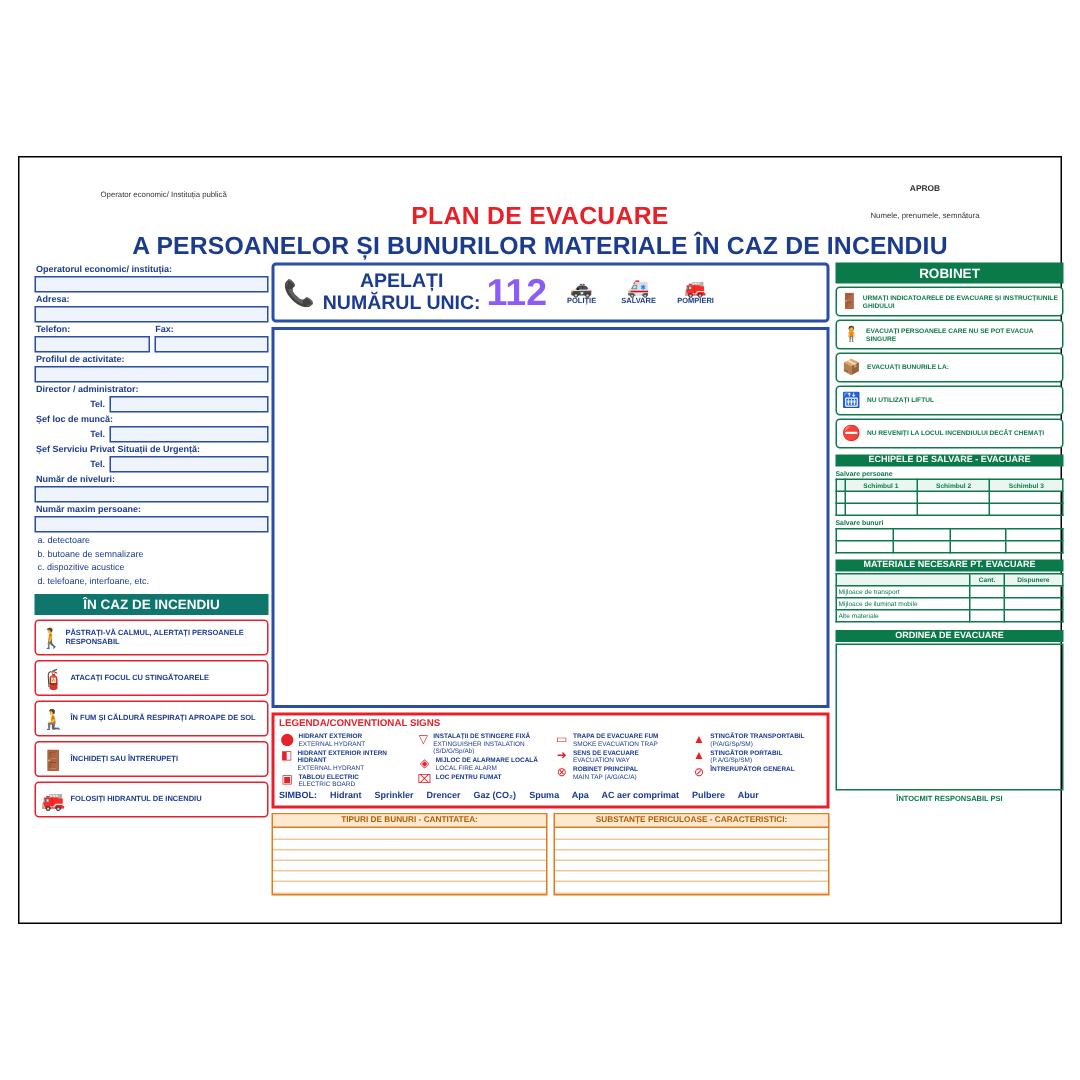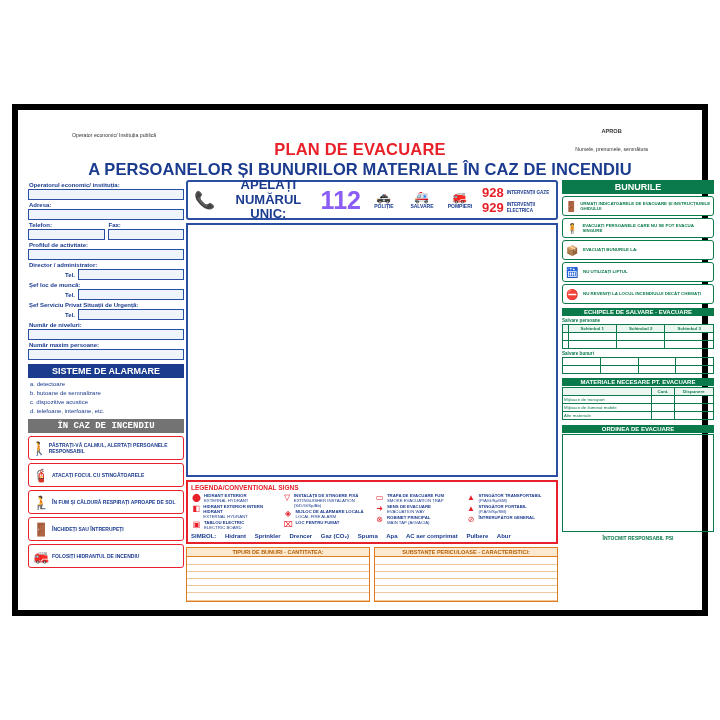--- a/index.html
+++ b/index.html
@@ -3,39 +3,39 @@
 <meta charset="utf-8">
 <style>
   html,body{margin:0;padding:0;}
   body{
     width:720px;height:720px;background:#ffffff;
     font-family:"Liberation Sans", sans-serif;
     overflow:hidden;
   }
   .sheet{
     position:absolute;left:12px;top:104px;width:696px;height:512px;
-    background:#ffffff;border:6px solid #000000;box-sizing:border-box;
+    background:#ffffff;border:1px solid #000000;box-sizing:border-box;
   }
   .inner{
     position:absolute;left:8px;top:8px;right:8px;bottom:8px;
     background:#fff;
   }
   
   .hdr-left{position:absolute;left:46px;top:14px;font-size:5.2px;color:#333;}
   .hdr-right{position:absolute;right:46px;top:10px;text-align:center;font-size:5.2px;color:#333;}
   .hdr-right .aprob{font-weight:bold;font-size:5.6px;display:block;margin-bottom:12px;}
   .title1{position:absolute;left:0;right:0;top:22px;text-align:center;color:#e8202a;
           font-size:16.5px;font-weight:bold;letter-spacing:.2px;}
   .title2{position:absolute;left:0;right:0;top:42px;text-align:center;color:#1b3b8f;
           font-size:16.5px;font-weight:bold;letter-spacing:.1px;}
 
   
   .bar{background:#1b3b8f;color:#fff;font-weight:bold;text-align:center;
        font-size:9px;padding:2px 0;}
-  .bar.red{background:#737373;font-family:Liberation Mono, monospace;}
+  .bar.red{background:#0f766e;}
   .bar.green{background:#0b7a4b;}
   .bar.sm{font-size:6px;padding:1px 0;}
 
   
   .col-left{position:absolute;left:2px;top:62px;width:156px;}
   .fieldrow{font-size:6px;color:#1b3b8f;margin-top:2px;}
   .fieldrow .lab{display:block;font-weight:bold;padding-left:1px;}
   .inpt{border:1px solid #2a4fa2;height:9px;background:#eef3fc;margin-top:1px;}
   .two{display:flex;gap:3px;}
   .two>div{flex:1;}
@@ -163,21 +163,20 @@
     </div>
     <div class="fieldrow">
       <span class="lab">Număr de niveluri:</span>
       <div class="inpt"></div>
     </div>
     <div class="fieldrow">
       <span class="lab">Număr maxim persoane:</span>
       <div class="inpt"></div>
     </div>
 
-    <div class="bar" style="margin-top:4px">SISTEME DE ALARMARE</div>
     <div class="alarm">a. detectoare</div>
     <div class="alarm">b. butoane de semnalizare</div>
     <div class="alarm">c. dispozitive acustice</div>
     <div class="alarm">d. telefoane, interfoane, etc.</div>
 
     <div class="bar red" style="margin-top:5px">ÎN CAZ DE INCENDIU</div>
     <div class="fire-list">
       <div class="fire-item">
         <div class="fire-ico">🚶</div>
         <div class="fire-txt">PĂSTRAȚI-VĂ CALMUL, ALERTAȚI PERSOANELE RESPONSABIL</div>
@@ -214,30 +213,20 @@
           <div class="g">🚓</div>
           <div class="t">POLIȚIE</div>
         </div>
         <div class="mini">
           <div class="g">🚑</div>
           <div class="t">SALVARE</div>
         </div>
         <div class="mini">
           <div class="g">🚒</div>
           <div class="t">POMPIERI</div>
-        </div>
-      </div>
-      <div class="nums">
-        <div class="row">
-          <span class="n">928</span>
-          <span class="d">INTERVENȚII GAZE</span>
-        </div>
-        <div class="row">
-          <span class="n">929</span>
-          <span class="d">INTERVENȚII ELECTRICA</span>
         </div>
       </div>
     </div>
 
     <div class="plan-area"></div>
 
     <div class="legend">
       <h4>LEGENDA/CONVENTIONAL SIGNS</h4>
       <div class="cols">
         <div>
@@ -331,21 +320,21 @@
               <div></div>
               <div></div>
               <div></div>
               <div></div>
         </div>
       </div>
     </div>
   </div>
 
   <div class="right">
-    <div class="bar green">BUNURILE</div>
+    <div class="bar green">ROBINET</div>
     <div class="ev-item">
       <div class="ev-ico">🚪</div>
       <div class="ev-tx">URMAȚI INDICATOARELE DE EVACUARE ȘI INSTRUCȚIUNILE GHIDULUI</div>
     </div>
     <div class="ev-item">
       <div class="ev-ico">🧍</div>
       <div class="ev-tx">EVACUAȚI PERSOANELE CARE NU SE POT EVACUA SINGURE</div>
     </div>
     <div class="ev-item">
       <div class="ev-ico">📦</div>

